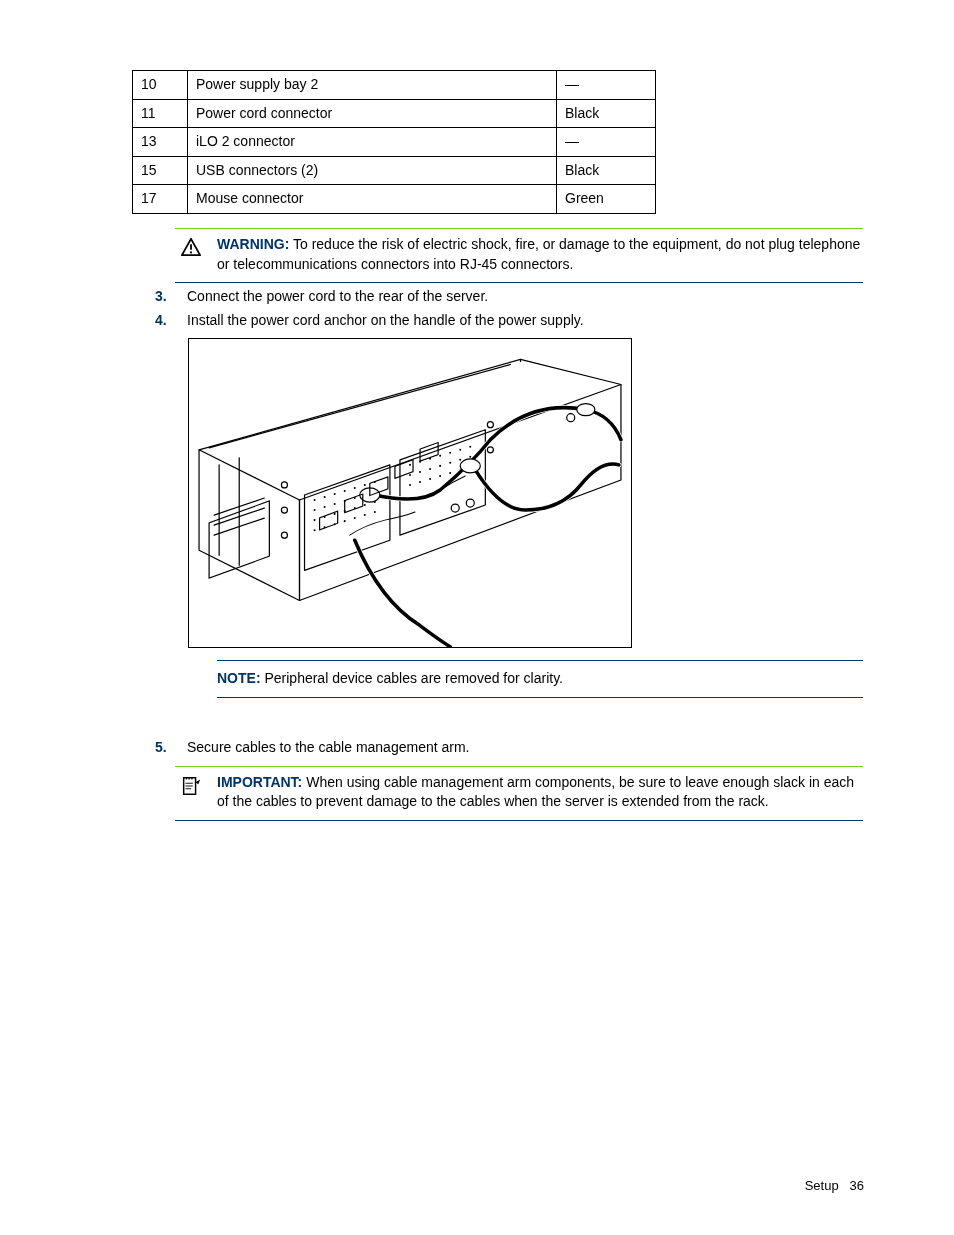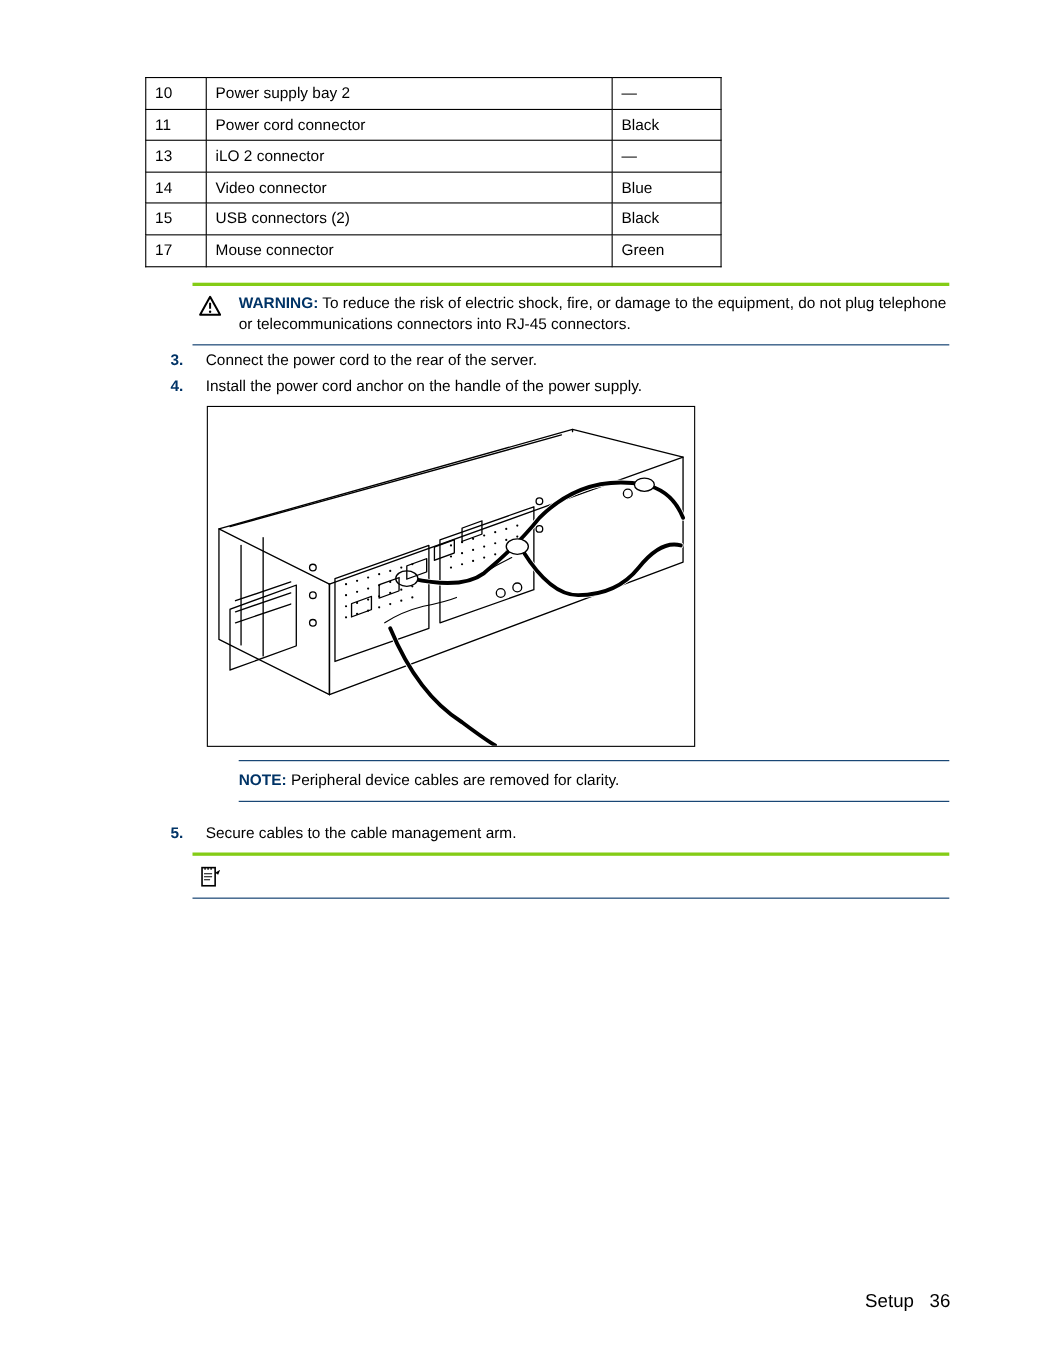--- a/index.html
+++ b/index.html
@@ -22,21 +22,21 @@
     border: 1px solid #000;
     padding: 4px 8px;
     font-size: 14px;
     vertical-align: top;
   }
   .col-num { width: 38px; }
   .col-desc { width: 352px; }
   .col-color { width: 82px; }
   .callout {
     display: flex;
-    border-top: 3px solid #84cc16;
+    border-top: 1px solid #84cc16;
     border-bottom: 1px solid #003366;
     padding: 6px 0 8px 0;
     margin: 8px 0 0 85px;
     width: 688px;
   }
   .callout-icon {
     width: 32px;
     flex-shrink: 0;
     display: flex;
     align-items: flex-start;
@@ -48,21 +48,21 @@
     padding-left: 10px;
   }
   .callout-label {
     color: #003366;
     font-weight: bold;
   }
   .note-callout {
     border-top: 1px solid #003366;
     border-bottom: 1px solid #003366;
     padding: 8px 0 8px 0;
-    margin: 12px 0 19px 127px;
+    margin: 12px 0 40px 127px;
     width: 646px;
   }
   .step {
     display: flex;
     margin: 4px 0 4px 65px;
   }
   .step-num {
     color: #003366;
     font-weight: bold;
     width: 32px;
@@ -81,21 +81,21 @@
   }
   .figure svg {
     width: 100%;
     height: 100%;
     display: block;
   }
   .footer {
     position: fixed;
     bottom: 40px;
     right: 90px;
-    font-size: 17px;
+    font-size: 13px;
   }
 </style>
 </head>
 <body>
 
 <table>
   <tbody>
       <tr>
     <td class="col-num">10</td>
     <td class="col-desc">Power supply bay 2</td>
@@ -103,25 +103,20 @@
   </tr>
   <tr>
     <td class="col-num">11</td>
     <td class="col-desc">Power cord connector</td>
     <td class="col-color">Black</td>
   </tr>
   <tr>
     <td class="col-num">13</td>
     <td class="col-desc">iLO 2 connector</td>
     <td class="col-color">—</td>
-  </tr>
-  <tr>
-    <td class="col-num">14</td>
-    <td class="col-desc">Video connector</td>
-    <td class="col-color">Blue</td>
   </tr>
   <tr>
     <td class="col-num">15</td>
     <td class="col-desc">USB connectors (2)</td>
     <td class="col-color">Black</td>
   </tr>
   <tr>
     <td class="col-num">17</td>
     <td class="col-desc">Mouse connector</td>
     <td class="col-color">Green</td>
@@ -277,17 +272,20 @@
   <div class="callout-icon">
     <svg viewBox="0 0 24 24" width="22" height="22">
       <rect x="4" y="3" width="13" height="18" fill="none" stroke="#000" stroke-width="1.6"></rect>
       <path d="M7 5 L7 3 M10 5 L10 3 M13 5 L13 3" stroke="#000" stroke-width="1.4"></path>
       <path d="M17 8 L22 5 L20 10 Z" fill="#000"></path>
       <line x1="6" y1="9" x2="14" y2="9" stroke="#000" stroke-width="1"></line>
       <line x1="6" y1="12" x2="14" y2="12" stroke="#000" stroke-width="1"></line>
       <line x1="6" y1="15" x2="12" y2="15" stroke="#000" stroke-width="1"></line>
     </svg>
   </div>
+  <div class="callout-body">
+    <span class="callout-label">IMPORTANT:</span><span>  When using cable management arm components, be sure to leave enough slack in each of the cables to prevent damage to the cables when the server is extended from the rack.</span>
+  </div>
 </div>
 
 <div class="footer">
   <span>Setup</span>&nbsp;&nbsp;&nbsp;<span>36</span>
 </div>
 
 </body></html>

